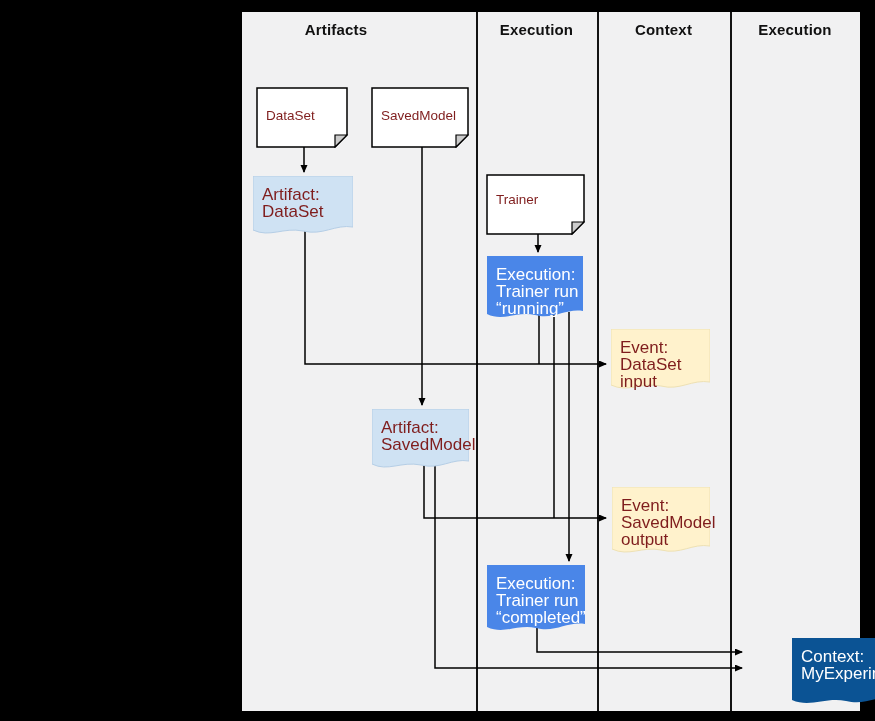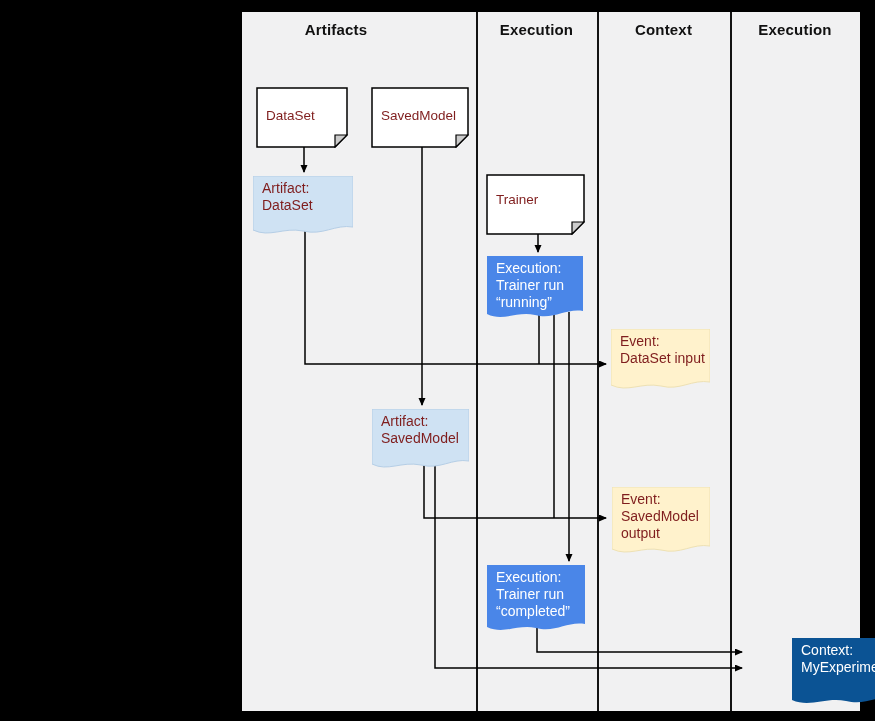--- a/index.html
+++ b/index.html
@@ -8,22 +8,22 @@
   .panel{position:absolute;left:240px;top:10px;width:622px;height:703px;
          background:#f1f1f2;border:2px solid #000;box-sizing:border-box;}
   .divider{position:absolute;top:0;bottom:0;width:2px;background:#131313;}
   #div1{left:234px}#div2{left:355px}#div3{left:488px}
   .lane-title{position:absolute;top:9px;text-align:center;font-weight:bold;
               font-size:15px;color:#111;letter-spacing:.2px;}
   #lt0{left:0;width:188px}#lt1{left:234px;width:121px}#lt2{left:355px;width:133px}#lt3{left:488px;width:130px}
   .connectors{position:absolute;left:0;top:0;z-index:1;}
   .node{position:absolute;z-index:2;}
   .node svg.shape{position:absolute;left:0;top:0;}
-  .label{position:absolute;left:0;top:0;right:0;bottom:0;font-size:14px;line-height:17px;
-         white-space:pre-line;padding:4px 4px 0 9px;}
+  .label{position:absolute;left:0;top:0;right:0;bottom:0;font-size:17px;line-height:17px;
+         white-space:pre-line;padding:10px 4px 0 9px;}
   .dark{color:#7f1d1d}.light{color:#fff}
   .doc .label{display:flex;align-items:center;padding:0 0 4px 10px;font-size:13.5px;}
   #n-dataset{left:14px;top:75px;width:92px;height:61px;}
   #n-savedmodel{left:129px;top:75px;width:98px;height:61px;}
   #n-trainer{left:244px;top:162px;width:99px;height:54px;}
   #n-artifact-dataset{left:11px;top:164px;width:100px;height:62px;}
   #n-exec-running{left:245px;top:244px;width:96px;height:66px;}
   #n-event-dataset-input{left:369px;top:317px;width:99px;height:64px;}
   #n-artifact-savedmodel{left:130px;top:397px;width:97px;height:63px;}
   #n-event-savedmodel-output{left:370px;top:475px;width:98px;height:70px;}

